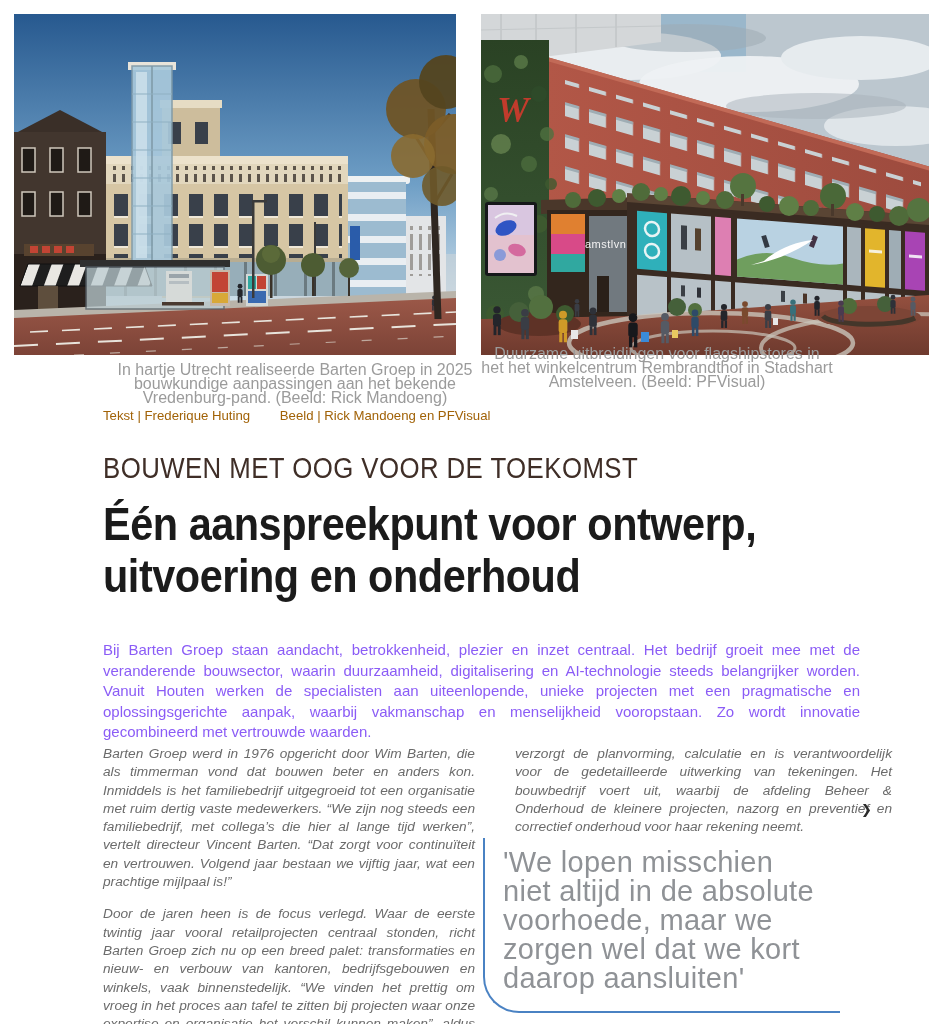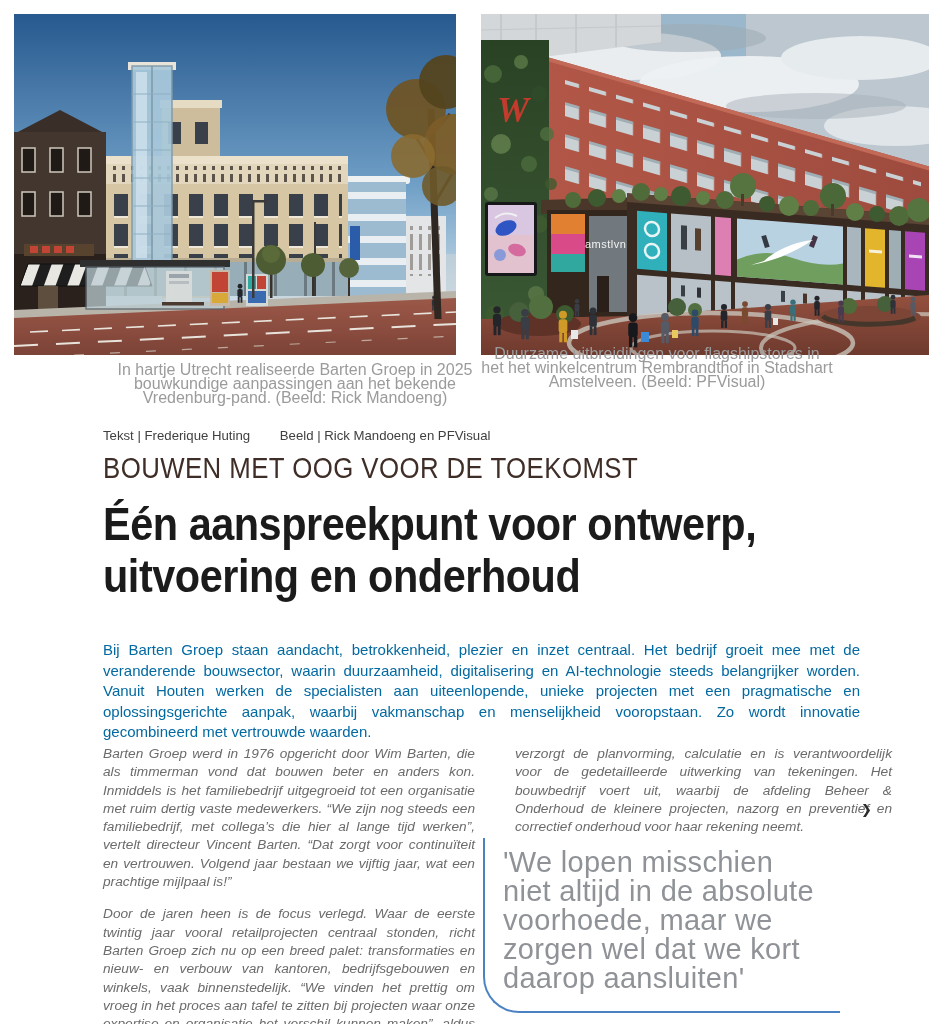--- a/index.html
+++ b/index.html
@@ -5,29 +5,29 @@
   html,body{margin:0;padding:0;background:#ffffff;}
   .page{position:relative;width:942px;height:1024px;background:#ffffff;overflow:hidden;
         font-family:"Liberation Sans","DejaVu Sans",sans-serif;}
   .photo{position:absolute;overflow:hidden;}
   .photo svg{display:block;width:100%;height:100%;}
   #photoL{left:14px;top:14px;width:442px;height:341px;}
   #photoR{left:481px;top:14px;width:448px;height:341px;}
   .caption{position:absolute;font-size:16px;line-height:14px;color:#9b9b9b;text-align:center;}
   #capL{left:103px;top:363px;width:384px;}
   #capR{left:481px;top:347px;width:352px;}
-  .byline{position:absolute;left:103px;top:428px;font-size:13.2px;color:#404040;}
+  .byline{position:absolute;left:103px;top:408px;font-size:13.2px;color:#a16207;}
   .byline .b1{margin-right:26px;}
   .kicker{position:absolute;left:103px;top:451px;font-size:30px;letter-spacing:.5px;
           color:#3f2e27;font-weight:normal;transform:scaleX(.86);transform-origin:left top;white-space:nowrap;margin:0;}
   .headline{position:absolute;left:103px;top:498px;margin:0;font-size:46px;line-height:52px;
             font-weight:bold;letter-spacing:-.5px;color:#1b1b1b;transform:scaleX(.9);
             transform-origin:left top;white-space:nowrap;}
   .intro{position:absolute;left:103px;top:640px;width:757px;font-size:15px;line-height:20.5px;
-         color:#0369a1;text-align:justify;margin:0;}
+         color:#8b5cf6;text-align:justify;margin:0;}
   .bodycol{position:absolute;top:745px;font-size:13.7px;line-height:18.3px;color:#6b6b6b;
            text-align:justify;}
   #colL{left:103px;width:372px;}
   #colR{left:485px;width:377px;margin-left:30px;}
   .bodycol p{margin:0;font-style:italic;}
   .bodycol p + p{margin-top:14px;}
   .cont-mark{position:absolute;right:20px;top:56px;font-size:13px;font-weight:bold;color:#2b2b2b;}
   .pullquote{position:absolute;left:483px;top:838px;width:357px;height:175px;box-sizing:border-box;
              border-left:2px solid #4a82c3;border-bottom:2px solid #4a82c3;
              border-bottom-left-radius:36px;padding:10px 24px 0 18px;}

